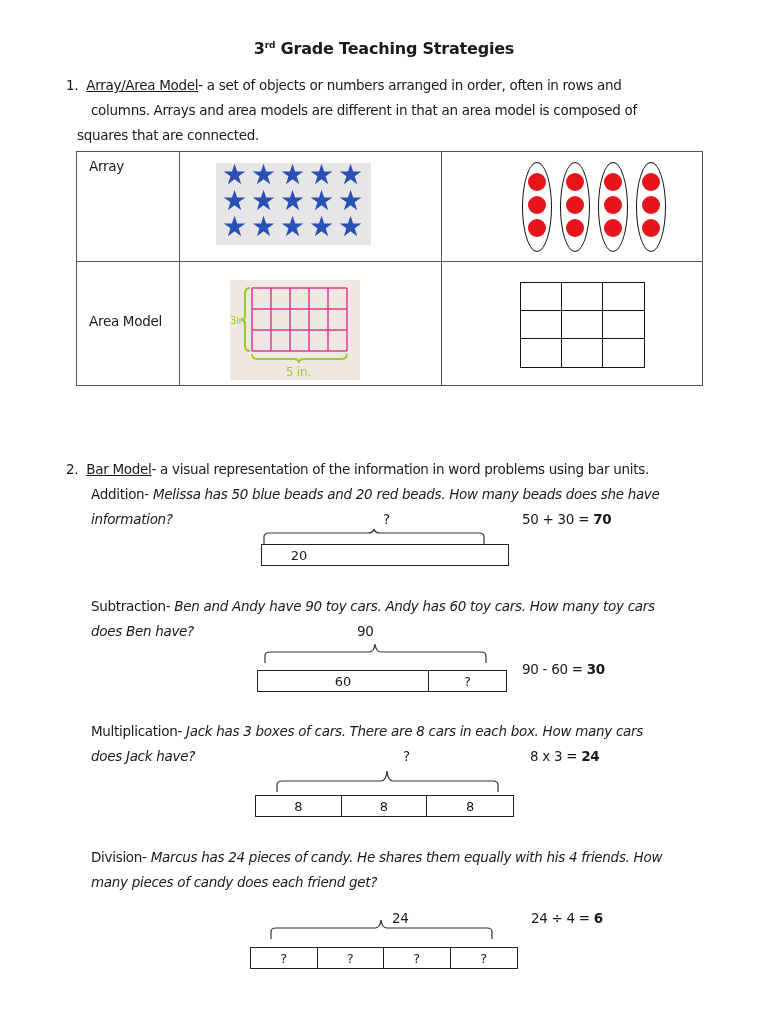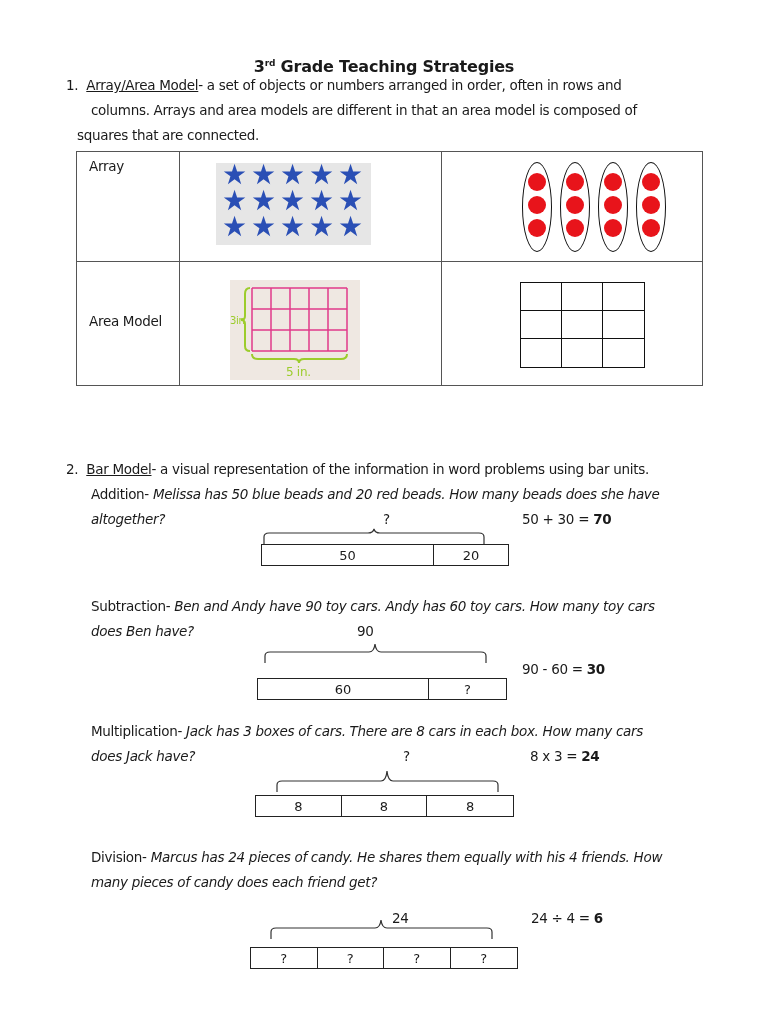--- a/index.html
+++ b/index.html
@@ -1,19 +1,19 @@
 <!DOCTYPE html>
 <html><head>
 <meta charset="utf-8">
 <style>
   html, body { margin:0; padding:0; }
   body { width:768px; height:1024px; background:#ffffff; position:relative; overflow:hidden;
          font-family:"DejaVu Sans", sans-serif; color:#1a1a1a; }
   .abs { position:absolute; white-space:nowrap;text-align:center; }
-  .title { left:0; width:768px; top:39px; text-align:center; font-size:16px; font-weight:bold; letter-spacing:-0.2px;margin-top:18px; }
+  .title { left:0; width:768px; top:39px; text-align:center; font-size:16px; font-weight:bold; letter-spacing:-0.2px; }
   .title sup { font-size:9px; }
   .txt { font-size:13.5px; letter-spacing:-0.3px; }
   .it { font-style:italic; }
   .ul { text-decoration:underline; }
   .b { font-weight:bold; }
   table.grid { position:absolute; left:76px; top:151px; width:627px; border-collapse:collapse; }
   table.grid td { border:1.5px solid #555; vertical-align:top; padding:0; font-size:13.5px; letter-spacing:-0.3px; }
   .bar { position:absolute; height:22px; border:1.3px solid #222; display:flex; box-sizing:border-box; }
   .bar .seg { height:100%; display:flex; align-items:center; justify-content:center; font-size:13px; box-sizing:border-box; border-right:1.3px solid #222; }
   .bar .seg:last-child { border-right:none; }
@@ -123,38 +123,37 @@
   </tr>
 </tbody>
   </table>
 
 <div class="abs txt" style="left:66px; top:461px;">
   <span>2.</span>&nbsp;
   <span class="ul">Bar Model</span><span>- a visual representation of the information in word problems using bar units.</span>
 </div>
 
 <div class="abs txt" style="left:91px; top:486px;"><span>Addition-</span><span class="it"> Melissa has 50 blue beads and 20 red beads.  How many beads does she have</span></div>
-<div class="abs txt it" style="left:91px; top:511px;">altogether?</div>
+<div class="abs txt it" style="left:91px; top:511px;">information?</div>
 <div class="abs txt" style="left:383px; top:511px;">?</div>
 <div class="abs txt" style="left:522px; top:511px;"><span>50 + 30 = </span><span class="b">70</span></div>
 <svg class="brace" style="left:263px; top:529px;" width="222" height="16">
     <path d="M1 15 V8 Q1 4 6 4 H105 Q110 4 111 0 Q112 4 117 4 H216 Q221 4 221 8 V15" fill="none" stroke="#333" stroke-width="1.2"></path>
   </svg>
 <div class="bar" id="bar-add" style="left:261px; top:544px; width:248px;">
-    <div class="seg" style="width: 70%;">50</div>
     <div class="seg" style="width: 30%;">20</div>
   </div>
 
 <div class="abs txt" style="left:91px; top:598px;"><span>Subtraction-</span><span class="it"> Ben and Andy have 90 toy cars.  Andy has 60 toy cars.  How many toy cars</span></div>
 <div class="abs txt it" style="left:91px; top:623px;">does Ben have?</div>
 <div class="abs txt" style="left:357px; top:623px;">90</div>
 <svg class="brace" style="left:264px; top:640px;" width="224" height="24">
     <path d="M1 23 V16 Q1 12 6 12 H105 Q110 12 111 4 Q112 12 117 12 H217 Q222 12 222 16 V23" fill="none" stroke="#333" stroke-width="1.2"></path>
   </svg>
-<div class="bar" id="bar-sub" style="left:257px; top:670px; width:250px;margin-top:8px;">
+<div class="bar" id="bar-sub" style="left:257px; top:670px; width:250px;">
     <div class="seg" style="width: 69%;">60</div>
     <div class="seg" style="width: 31%;">?</div>
   </div>
 <div class="abs txt" style="left:522px; top:661px;"><span>90 - 60 = </span><span class="b">30</span></div>
 
 <div class="abs txt" style="left:91px; top:723px;"><span>Multiplication-</span><span class="it"> Jack has 3 boxes of cars.  There are 8 cars in each box.  How many cars</span></div>
 <div class="abs txt it" style="left:91px; top:748px;">does Jack have?</div>
 <div class="abs txt" style="left:403px; top:748px;">?</div>
 <div class="abs txt" style="left:530px; top:748px;"><span>8 x 3 = </span><span class="b">24</span></div>
 <svg class="brace" style="left:276px; top:765px;" width="224" height="28">

